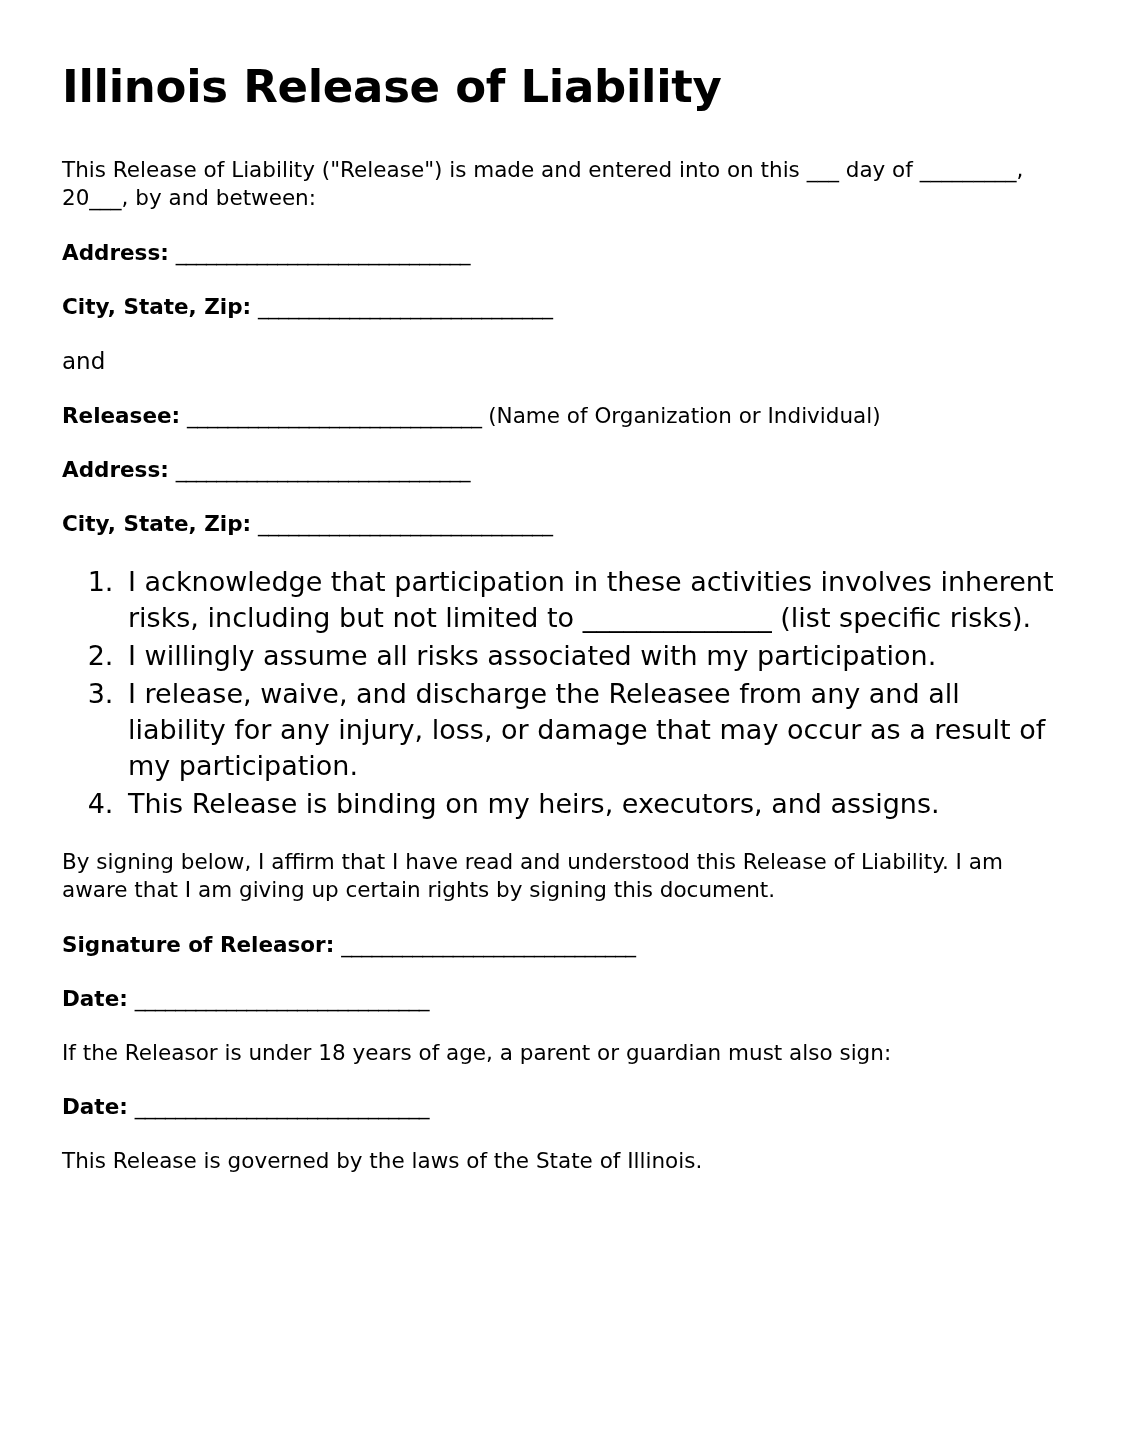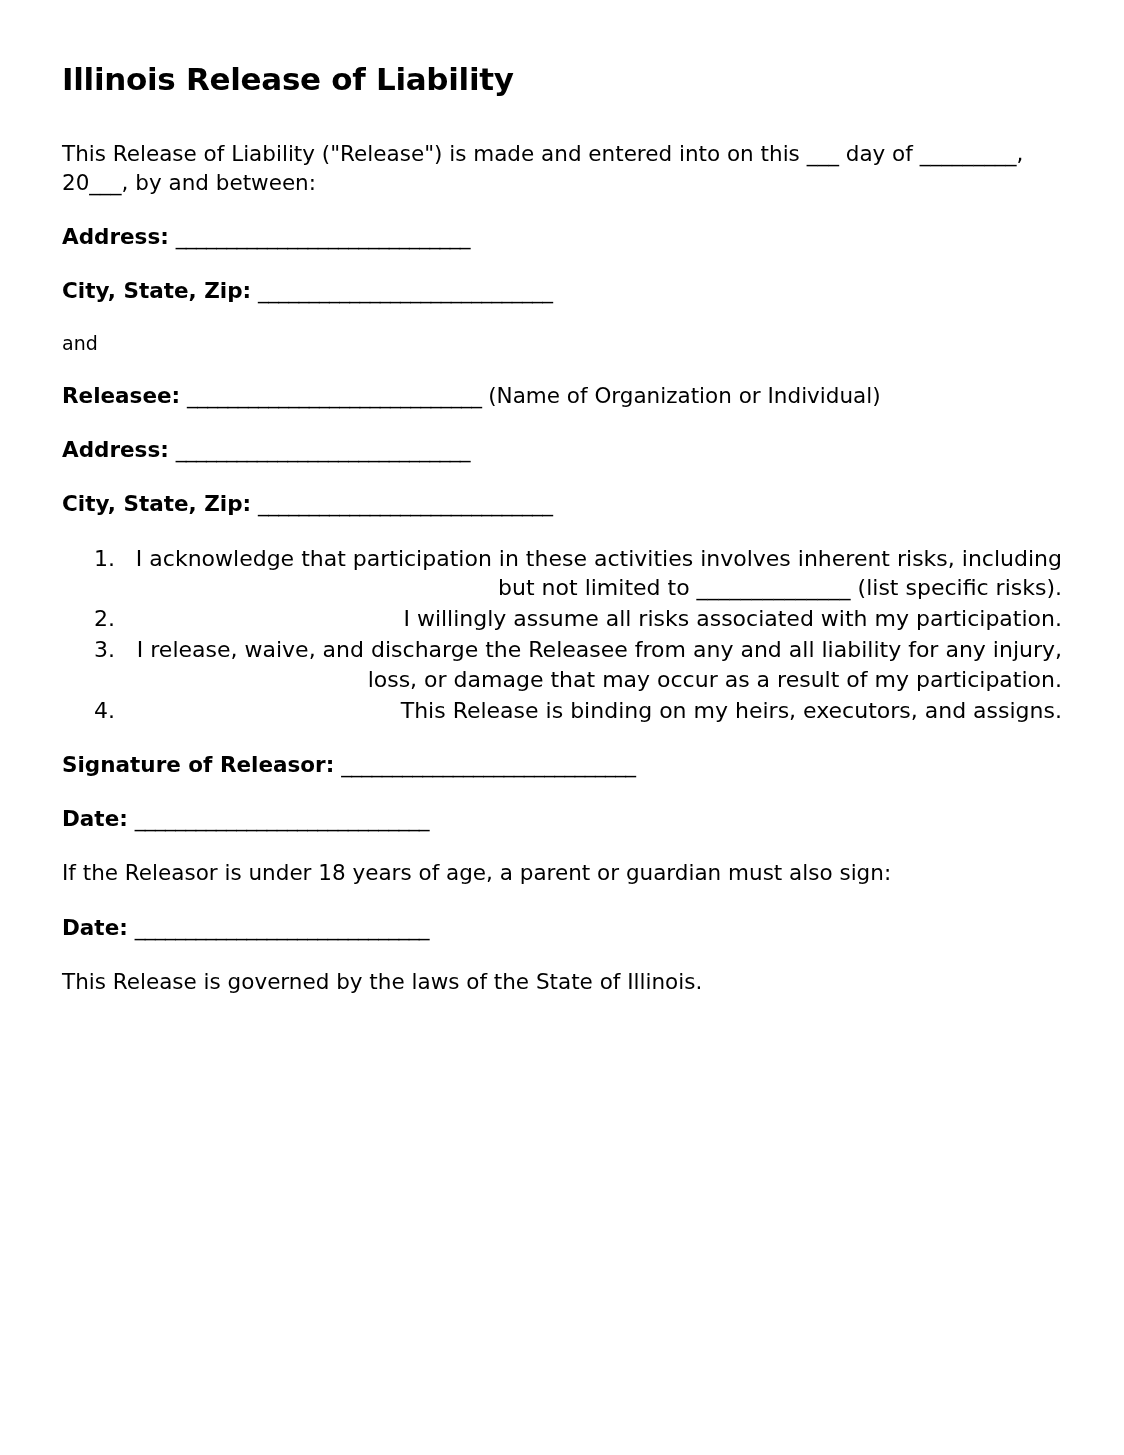--- a/index.html
+++ b/index.html
@@ -16,21 +16,21 @@
     overflow: hidden;
   }
   .page {
     position: relative;
     width: 1124px;
     height: 1455px;
     box-sizing: border-box;
     padding: 62px 62px 0 62px;
   }
   .doc-title {
-    font-size: 31px;
+    font-size: 45px;
     font-weight: bold;
     letter-spacing: -0.3px;
     line-height: 1.1;
     margin: 0 0 44px 0;
   }
   .para {
     font-size: 21.5px;
     line-height: 1.33;
     margin: 0 0 26px 0;
     max-width: 1000px;
@@ -45,31 +45,30 @@
     font-weight: bold;
   }
   .blank {
     font-weight: normal;
     letter-spacing: -0.6px;
   }
   .field-note {
     font-weight: normal;
   }
   .plain-row {
-    font-size: 19px;
+    font-size: 23px;
     line-height: 1.3;
     margin: 0 0 26px 0;
   }
   ol.terms {
-    font-size: 22px;
+    font-size: 27px;
     line-height: 1.33;
     margin: 0 0 26px 0;
     padding-left: 60px;
     max-width: 1005px;
-    text-align: right;
   }
   ol.terms li {
     margin: 0 0 2px 0;
     padding-left: 6px;
   }
   .watermark {
     position: absolute;
     right: 34px;
     bottom: 28px;
     font-family: "DejaVu Sans Mono", "Liberation Mono", monospace;
@@ -118,20 +117,21 @@
   </div>
 
 
   <ol class="terms">
     <li>I acknowledge that participation in these activities involves inherent risks, including but not limited to ______________ (list specific risks).</li>
     <li>I willingly assume all risks associated with my participation.</li>
     <li>I release, waive, and discharge the Releasee from any and all liability for any injury, loss, or damage that may occur as a result of my participation.</li>
     <li>This Release is binding on my heirs, executors, and assigns.</li>
   </ol>
 
+  <p class="para">By signing below, I affirm that I have read and understood this Release of Liability. I am aware that I am giving up certain rights by signing this document.</p>
 
   <div class="field-row">
     <span class="field-label">Signature of Releasor:</span>
     <span class="blank">_____________________________</span>
   </div>
 
   <div class="field-row">
     <span class="field-label">Date:</span>
     <span class="blank">_____________________________</span>
   </div>

